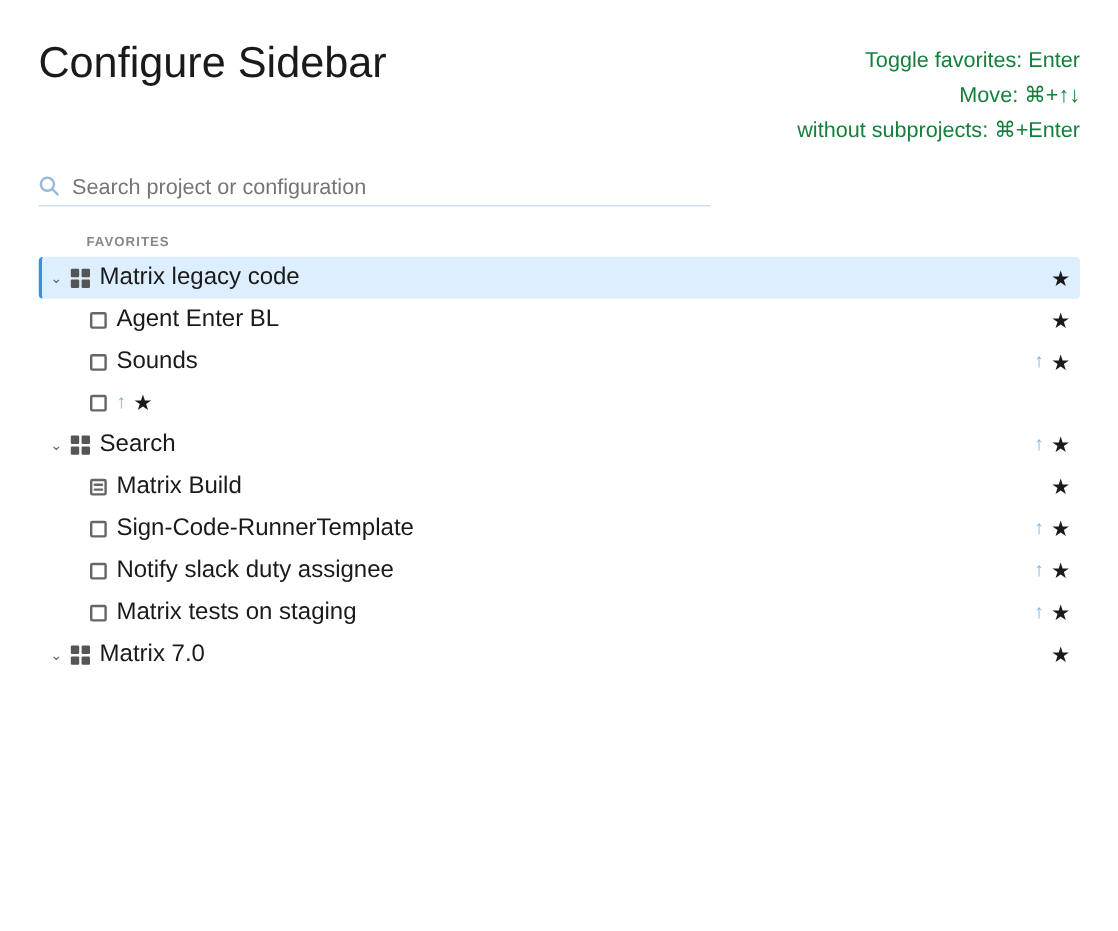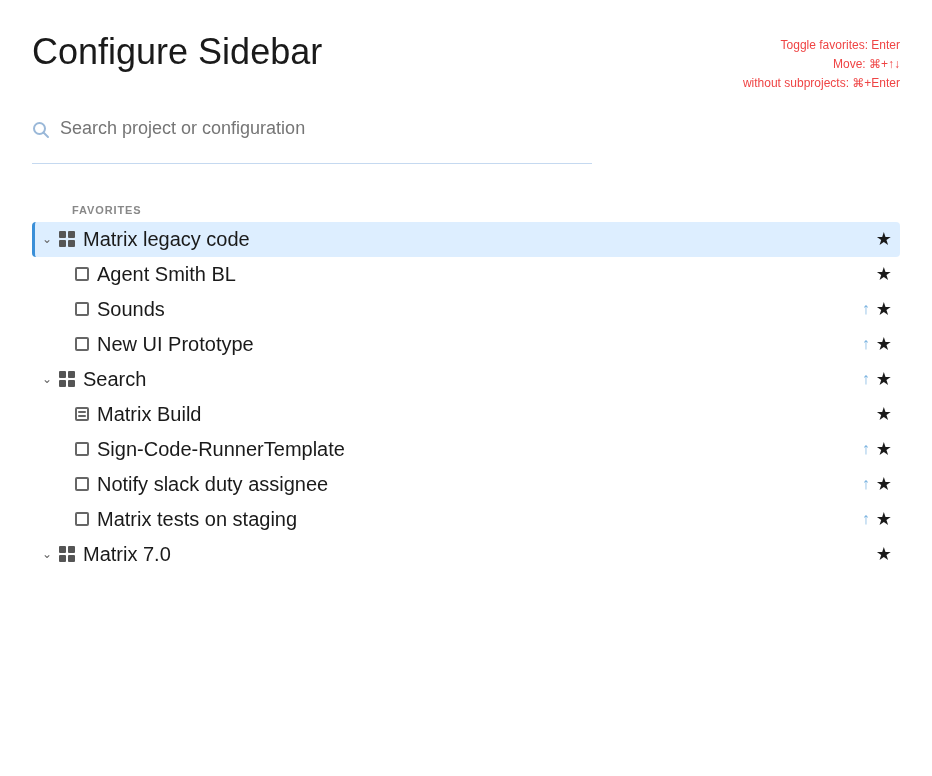--- a/index.html
+++ b/index.html
@@ -21,31 +21,31 @@
       margin-bottom: 24px;
     }
     .page-title {
       font-size: 36px;
       font-weight: 400;
       color: #1a1a1a;
       line-height: 1.1;
     }
     .keyboard-hints {
       text-align: right;
-      color: #ef4444;
-      font-size: 12px;
+      color: #15803d;
+      font-size: 18px;
       line-height: 1.6;
       margin-top: 4px;
     }
     .search-area {
-      margin-bottom: 40px;
+      margin-bottom: 24px;
       border-bottom: 1.5px solid #c5d9f0;
-      padding-bottom: 24px;
-      display: flex;
-      align-items: flex-end;
+      padding-bottom: 4px;
+      display: flex;
+      align-items: flex-start;
       gap: 10px;
       max-width: 560px;
     }
     .search-icon-wrap {
       color: #9ab8d8;
       font-size: 18px;
       display: flex;
       align-items: center;
     }
     .search-input {
@@ -214,42 +214,41 @@
         <span class="item-label">Matrix legacy code</span>
         <span class="item-actions">
           <span class="star-icon star-filled">★</span>
         </span>
       </li>
 
       <li class="list-item sub-item">
         <span class="item-icon">
           <span class="square-icon"></span>
         </span>
-        <span class="item-label">Agent Smith BL</span>
+        <span class="item-label">Agent Enter BL</span>
         <span class="item-actions">
           <span class="star-icon star-filled">★</span>
         </span>
       </li>
 
       <li class="list-item sub-item">
         <span class="item-icon">
           <span class="square-icon"></span>
         </span>
         <span class="item-label">Sounds</span>
         <span class="item-actions">
           <span class="arrow-up">↑</span>
           <span class="star-icon star-filled">★</span>
         </span>
       </li>
 
       <li class="list-item sub-item">
         <span class="item-icon">
           <span class="square-icon"></span>
         </span>
-        <span class="item-label">New UI Prototype</span>
         <span class="item-actions">
           <span class="arrow-up">↑</span>
           <span class="star-icon star-filled">★</span>
         </span>
       </li>
 
       <li class="list-item project">
         <span class="chevron">⌄</span>
         <span class="item-icon">
           <span class="grid-icon">

